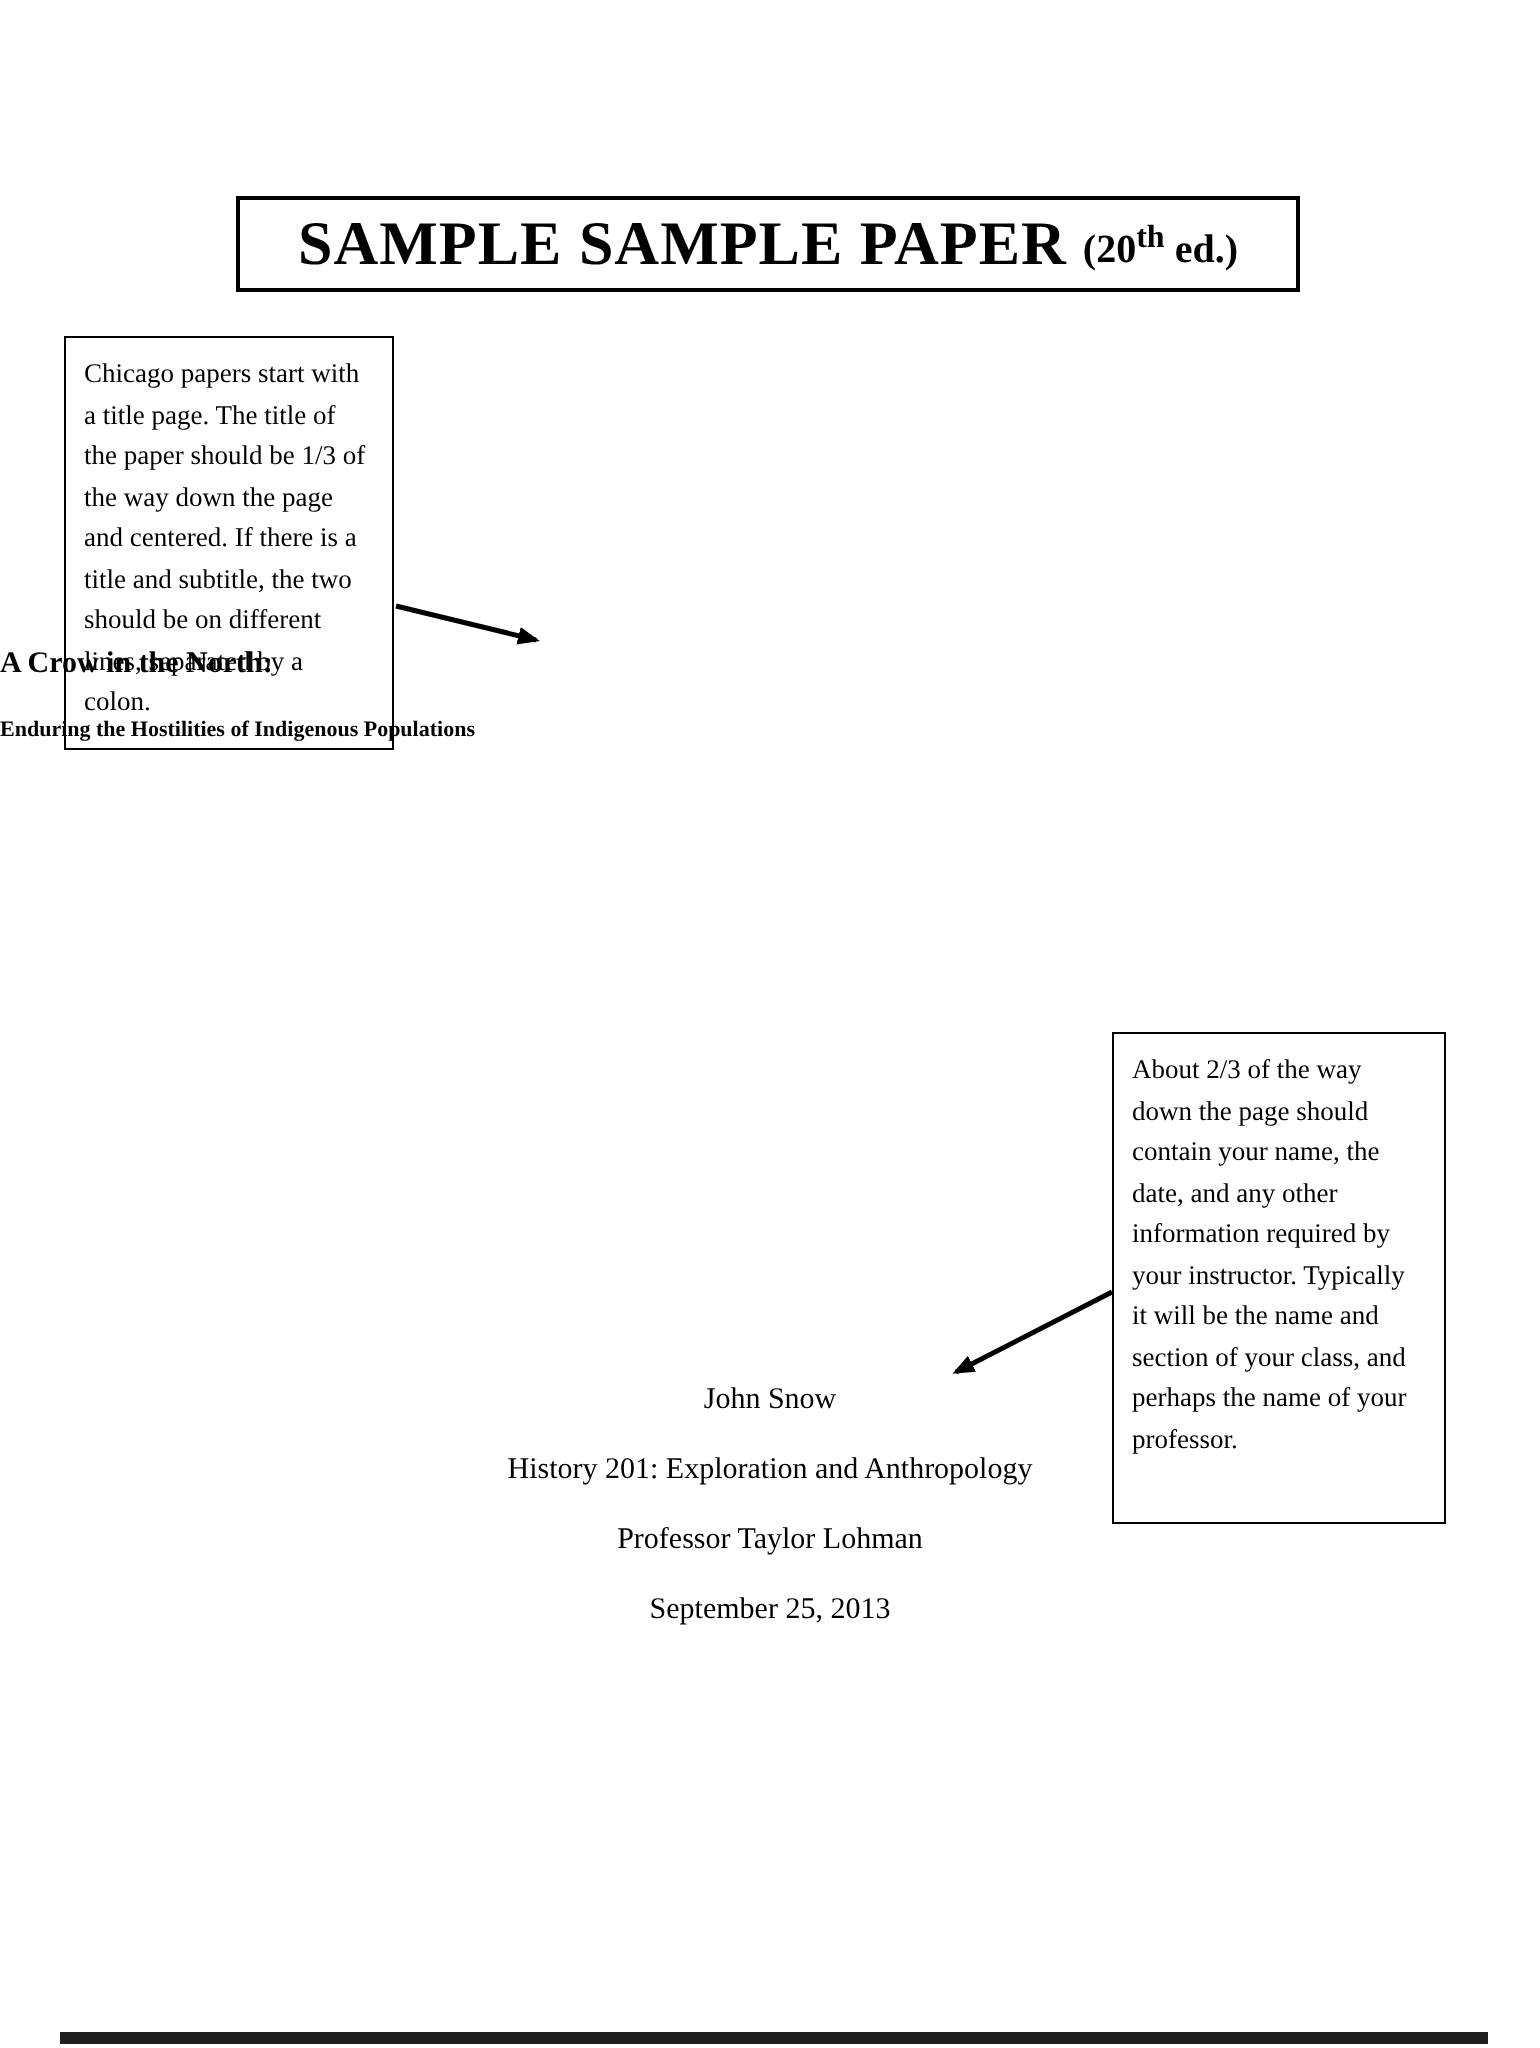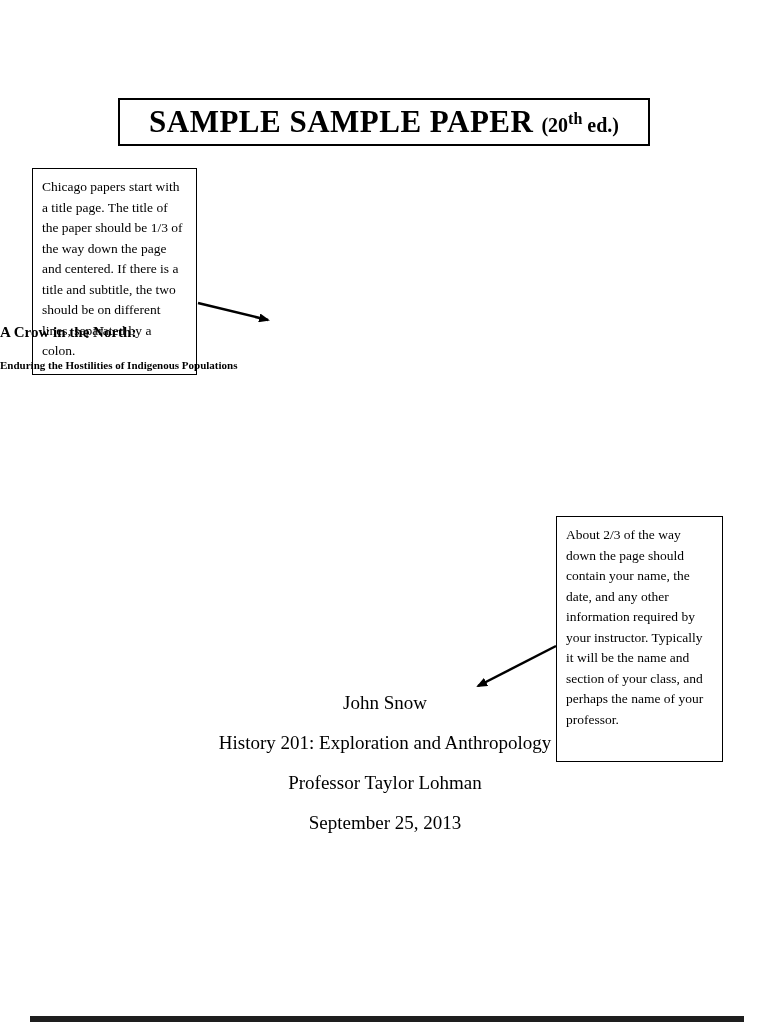--- a/index.html
+++ b/index.html
@@ -95,21 +95,21 @@
   
   .info-block {
     position: absolute;
     left: 0;
     top: 692px;
     width: 770px;
     text-align: center;
     pointer-events: none;
   }
   .info-line {
-    font-size: 19px;
+    font-size: 15px;
     font-weight: normal;
     margin: 0 0 18px 0;
   }
 
   
   .arrow-layer {
     position: absolute;
     left: 0;
     top: 0;
     width: 770px;

